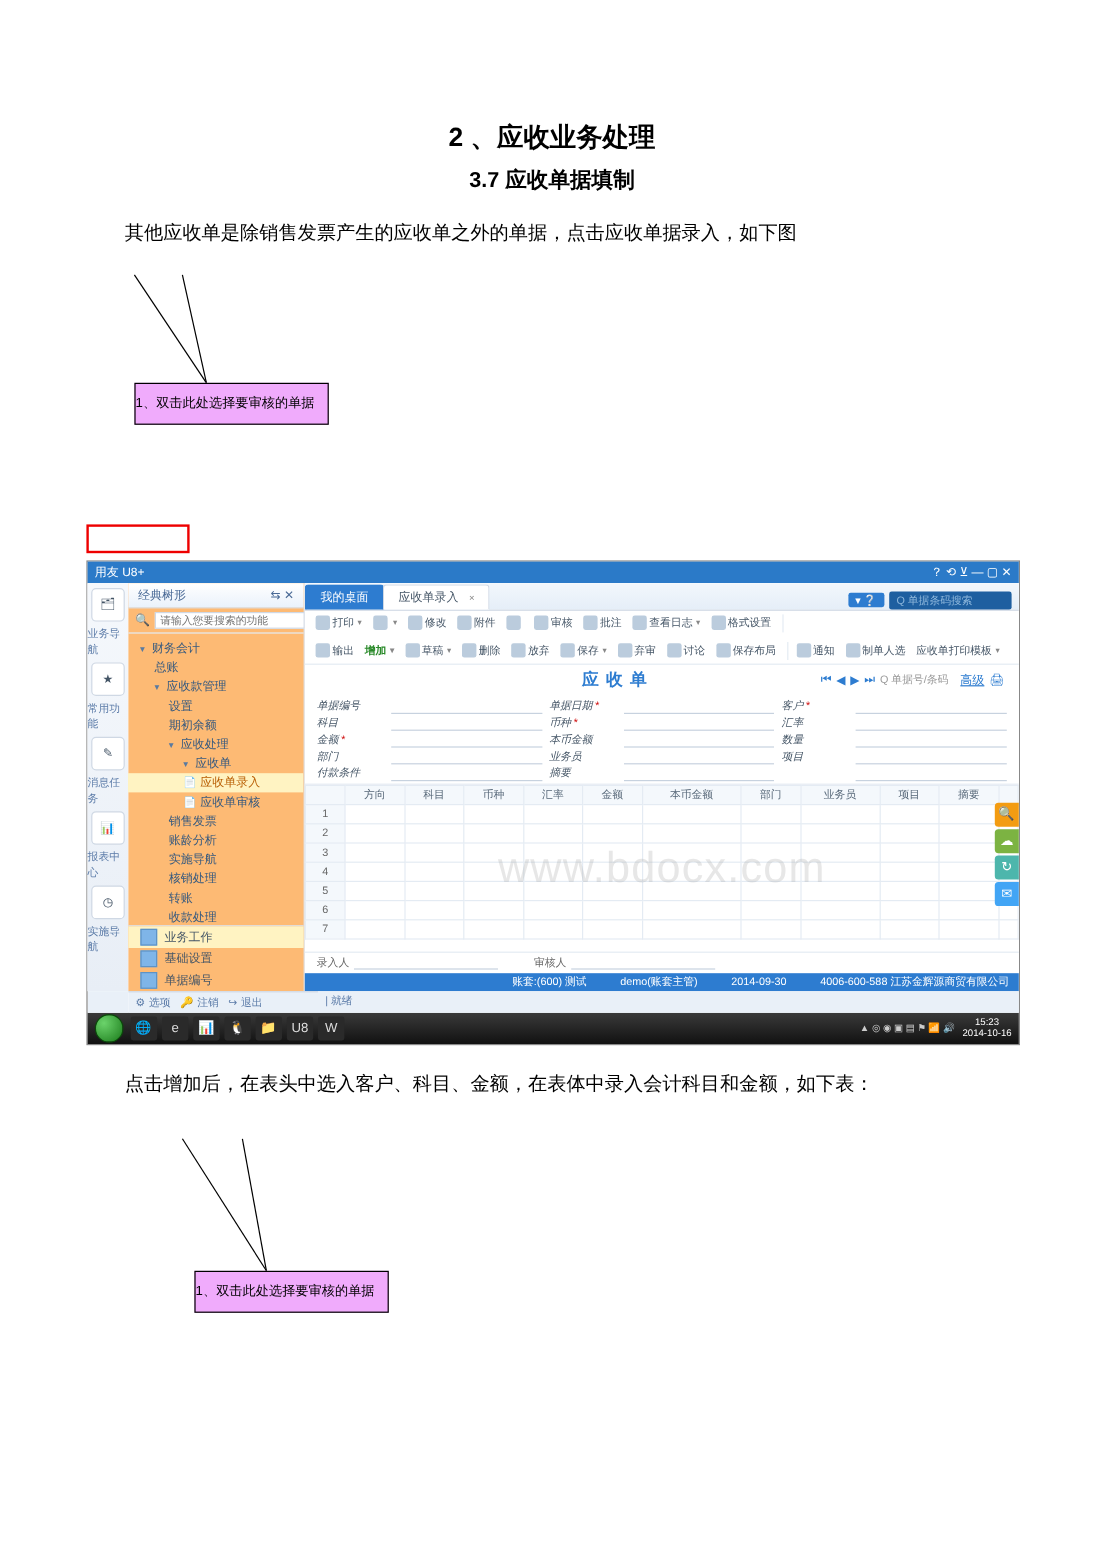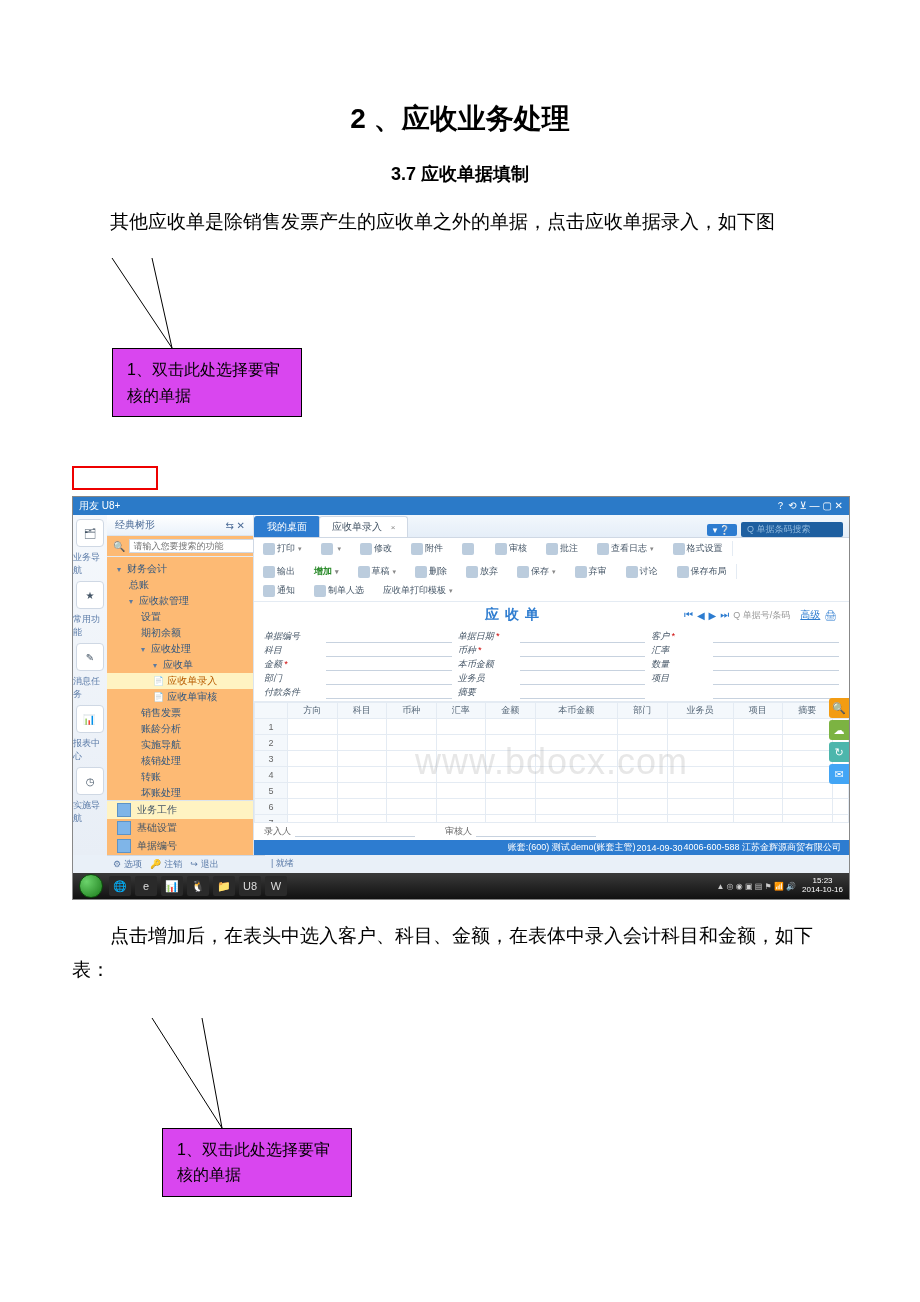--- a/index.html
+++ b/index.html
@@ -1,22 +1,22 @@
 <!DOCTYPE html>
 <html><head>
 <meta charset="utf-8">
 <style>
 body { margin: 0; font-family: "Microsoft YaHei", SimSun, sans-serif; background: #fff; color: #000; width: 920px; }
 .doc { padding: 100px 72px 60px 72px; }
-.h1 { font-size: 28px; font-weight: bold; text-align: center; margin-bottom: 24px; }
+.h1 { font-size: 22px; font-weight: bold; text-align: center; margin-bottom: 8px; }
 .h2 { font-size: 18px; font-weight: bold; text-align: center; margin-bottom: 12px; }
-.para { font-size: 19px; line-height: 1.8; text-indent: 2em; margin: 19px 0; }
+.para { font-size: 16px; line-height: 1.8; text-indent: 2em; margin: 19px 0; }
 .callout-wrap { position: relative; height: 200px; }
 .callout-wrap2 { position: relative; height: 200px; margin-top: 30px; }
-.callout-box { position: absolute; border: 1px solid #000; padding: 8px 14px; font-size: 16px; line-height: 1.6; background: #d946ef; }
+.callout-box { position: absolute; border: 1px solid #000; padding: 8px 0; font-size: 11px; line-height: 1.6; background: #f0abfc; }
 .red-box { border: 2px solid #e00; width: 82px; height: 20px; margin-left: 0px; margin-top: 8px; margin-bottom: 6px; }
 .app { border: 1px solid #888; width: 776px; font-size: 10px; position: relative; }
 .app-titlebar { background: #2b7ac8; color: #fff; height: 18px; display: flex; align-items: center; padding: 0 6px; justify-content: space-between; }
 .app-titlebar .right { display:flex; gap:6px; }
 .app-body { display: flex; height: 340px; background: #fff; }
 .app-left { width: 34px; background: linear-gradient(#f5f8fc,#e8eef6); display:flex; flex-direction:column; align-items:center; gap:4px; padding-top:4px; color:#456; }
 .app-left .ico { width:26px; height:26px; border-radius:4px; background:#fff; border:1px solid #cfd8e4; display:flex; align-items:center; justify-content:center; font-size:10px; }
 .app-left .lbl { font-size:9px; color:#5b7ba8; }
 .nav-col { width: 146px; background:#fdba74; border-right:1px solid #dbe4ee; display:flex; flex-direction:column; }
 .nav-head { background:linear-gradient(#fff,#eaf2fb); height:20px; display:flex; align-items:center; justify-content:space-between; padding:0 8px; color:#4a6a96; border-bottom:1px solid #dbe4ee; }
@@ -39,21 +39,21 @@
 .main { flex:1; display:flex; flex-direction:column; background:#fff; }
 .tabs { height:22px; background:linear-gradient(#f2f7fc,#e5eef8); display:flex; align-items:flex-end; padding-left:0; border-bottom:1px solid #cfd8e4; }
 .tab { padding:3px 12px; font-size:10px; border:1px solid #cfd8e4; border-bottom:none; margin-right:-1px; background:#e9f0f8; color:#456; border-top-left-radius:3px; border-top-right-radius:3px; }
 .tab.active { background:#2d7cd0; color:#fff; border-color:#2d7cd0; }
 .tab.white { background:#fff; color:#456; }
 .tab .x { margin-left:6px; color:#888; font-size:8px; }
 .right-search { margin-left:auto; display:flex; align-items:center; padding-right:6px; gap:4px; }
 .right-search .dd { color:#fff; background:#2d7cd0; padding:1px 6px; font-size:9px; border-radius:2px; }
 .right-search .sbox { background:#1e5fa0; color:#8fb8dc; font-size:9px; padding:1px 6px; border-radius:2px; width:90px; }
 .toolbar { display:flex; padding:3px 6px; gap:4px; border-bottom:1px solid #e4ebf3; flex-wrap:wrap; align-items:center; color:#456; }
-.toolbar .grp { display:flex; gap:13px; align-items:center; padding-right:6px; border-right:1px solid #e4ebf3; }
+.toolbar .grp { display:flex; gap:3px; align-items:center; padding-right:6px; border-right:1px solid #e4ebf3; }
 .toolbar .grp:last-child { border-right:none; }
 .tbtn { display:flex; align-items:center; gap:2px; padding:1px 3px; font-size:9px; color:#456; cursor:pointer; }
 .tbtn .ico { width:12px; height:12px; background:#bcd; border-radius:2px; display:inline-block; }
 .tbtn.green { color:#2a8a2a; font-weight:bold; }
 .tbtn .dd { font-size:7px; margin-left:1px; color:#888; }
 .form-title-row { display:flex; align-items:center; padding:4px 12px; }
 .form-title { flex:1; text-align:center; color:#2d7cd0; font-size:14px; font-weight:bold; letter-spacing:6px; }
 .nav-arrows { display:flex; gap:4px; color:#2d7cd0; font-size:10px; align-items:center; }
 .nav-arrows .q { color:#999; font-size:9px; }
 .nav-arrows .adv { color:#2d7cd0; text-decoration:underline; margin-left:6px; }
@@ -63,21 +63,21 @@
 .form-fields .val { border-bottom:1px solid #c7d2df; height:12px; }
 .table-toolbar { display:flex; gap:8px; padding:3px 8px; font-size:9px; color:#888; border-bottom:1px solid #e4ebf3; align-items:center; }
 .grid { flex:1; overflow:auto; border-bottom:1px solid #e4ebf3; position:relative; }
 .grid table { border-collapse:collapse; width:100%; font-size:9px; }
 .grid th, .grid td { border:1px solid #e4ebf3; padding:1px 4px; height:13px; text-align:center; color:#666; background:#fff; }
 .grid th { background:#f4f8fc; color:#567; font-weight:normal; }
 .grid td.num { background:#f4f8fc; width:24px; }
 .form-footer { display:flex; padding:2px 10px; font-size:9px; color:#666; gap:30px; }
 .form-footer .f { display:flex; gap:4px; }
 .form-footer .line { border-bottom:1px solid #c7d2df; width:120px; height:11px; }
-.statusbar { background:#2d7cd0; color:#fff; height:15px; display:flex; align-items:center; justify-content:flex-end; padding:0 8px; gap:1px; font-size:9px; }
+.statusbar { background:#2d7cd0; color:#fff; height:15px; display:flex; align-items:center; justify-content:flex-end; padding:0 8px; gap:28px; font-size:9px; }
 .left-bottom { background:#e9f0f8; color:#5b7ba8; padding:2px 6px; display:flex; gap:8px; font-size:9px; border-top:1px solid #cfd8e4; }
 .left-bottom .gear::before { content:"⚙"; margin-right:3px; }
 .left-bottom .key::before { content:"🔑"; margin-right:3px; }
 .left-bottom .exit::before { content:"↪"; margin-right:3px; }
 .side-tools { position:absolute; right:0; top:50%; display:flex; flex-direction:column; gap:2px; }
 .side-tools .st { width:20px; height:20px; border-radius:3px 0 0 3px; display:flex; align-items:center; justify-content:center; color:#fff; font-size:11px; }
 .taskbar { height:26px; background:linear-gradient(#3a3a3a,#111); display:flex; align-items:center; padding:0 6px; gap:6px; }
 .taskbar .start { width:22px; height:22px; border-radius:50%; background:radial-gradient(circle at 30% 30%,#6bd36b,#1a7a1a); border:1px solid #0a4a0a; }
 .taskbar .ticon { width:22px; height:20px; background:#2a2a2a; border-radius:2px; display:flex; align-items:center; justify-content:center; color:#ddd; font-size:11px; }
 .taskbar .spacer { flex:1; }
@@ -141,21 +141,21 @@
             <div class="item l3">期初余额</div>
             <div class="item l3 caret open">应收处理</div>
             <div class="item l4 caret open">应收单</div>
             <div class="item l4 doc-icon sel">应收单录入</div>
             <div class="item l4 doc-icon">应收单审核</div>
             <div class="item l3">销售发票</div>
             <div class="item l3">账龄分析</div>
             <div class="item l3">实施导航</div>
             <div class="item l3">核销处理</div>
             <div class="item l3">转账</div>
-            <div class="item l3">坏账处理</div>
+            <div class="item l3">收款处理</div>
           </div>
         <div class="nav-bottom" id="navbottom">
             <div class="row sel">
               <span class="icon-sq"></span>
               <span>业务工作</span>
             </div>
             <div class="row">
               <span class="icon-sq"></span>
               <span>基础设置</span>
             </div>

